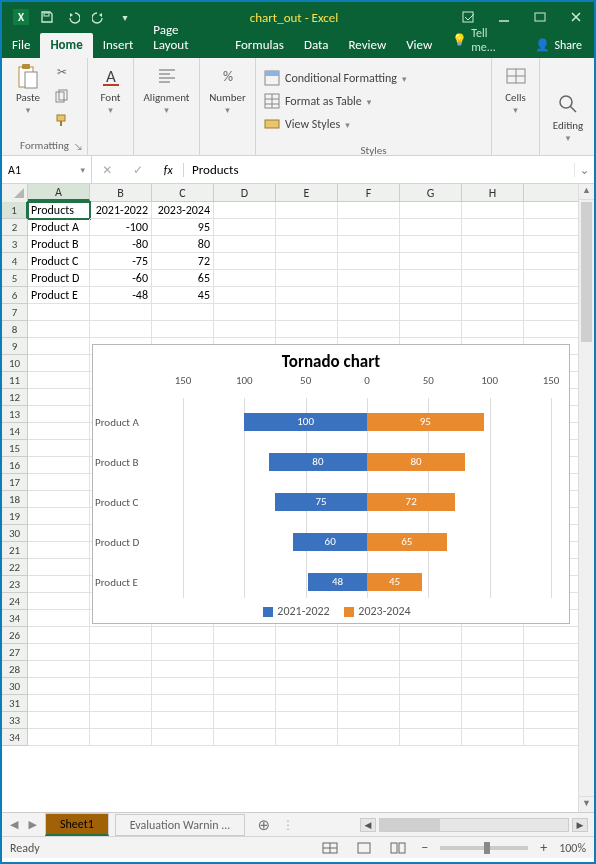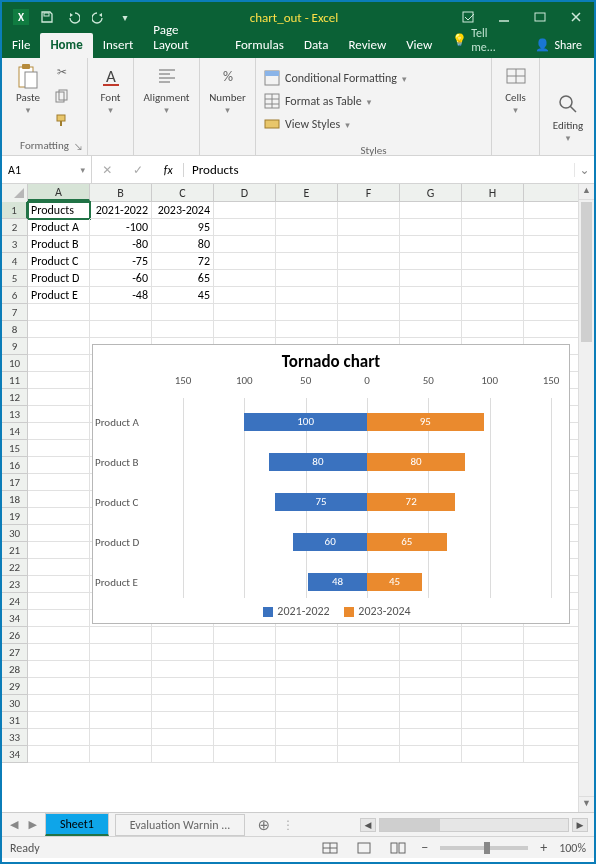--- a/index.html
+++ b/index.html
@@ -71,21 +71,21 @@
   .bar .val { position:absolute; top:0; width:100%; text-align:center; color:#fff; font-size:11px; line-height:18px;}
   .grid-v { position:absolute; top:0; bottom:0; width:1px; background:#dcdcdc;}
   .legend { text-align:center; padding:6px 0 4px; font-size:12px; color:#555;}
   .legend .sw { display:inline-block; width:10px; height:10px; margin:0 4px 0 12px; vertical-align:middle;}
   .legend .blue { background:#3a72bf;}
   .legend .orange { background:#ea8a2e;}
 
   
   .tabsrow { height: 24px; border-top: 1px solid #ccc; background:#f3f3f3; display:flex; align-items:center; padding:0 6px; gap:6px;}
   .navb { color:#888; font-size:11px; padding:0 2px;}
-  .sheettab { padding:3px 14px; background:#0ea5e9; border:1px solid #ccc; border-bottom:2px solid #217346; font-size:12px;}
+  .sheettab { padding:3px 14px; background:#a16207; border:1px solid #ccc; border-bottom:2px solid #217346; font-size:12px;}
   .sheettab.inactive { background:#f3f3f3; border-bottom:1px solid #ccc; color:#666;}
   .addsheet { color:#777; font-size:15px; padding:0 6px;}
   .tabsrow .hsb { flex:1; display:flex; align-items:center; justify-content:flex-end; gap:3px;}
   .sbtrack { width:190px; height:14px; background:#e6e6e6; border:1px solid #ccc; position:relative;}
   .sbthumb { position:absolute; left:0; top:0; bottom:0; width:60px; background:#cfcfcf;}
   .sbbtn { width:16px; height:14px; background:#e6e6e6; border:1px solid #ccc; display:flex; align-items:center; justify-content:center; font-size:9px; color:#555;}
 
   
   .status { height: 22px; background:#f3f3f3; border-top:1px solid #d4d4d4; display:flex; align-items:center; padding:0 8px; font-size:12px; color:#555; gap:12px;}
   .status .spacer { flex:1;}
@@ -696,32 +696,20 @@
         <div class="cell"></div>
         <div class="cell"></div>
         <div class="cell"></div>
         <div class="cell"></div>
         <div class="cell"></div>
         <div class="cell"></div>
         <div class="cell"></div>
         <div class="cell"></div>
       </div>
       <div class="row">
-        <div class="rowhead">29</div>
-        <div class="cell"></div>
-        <div class="cell"></div>
-        <div class="cell"></div>
-        <div class="cell"></div>
-        <div class="cell"></div>
-        <div class="cell"></div>
-        <div class="cell"></div>
-        <div class="cell"></div>
-        <div class="cell"></div>
-      </div>
-      <div class="row">
         <div class="rowhead">30</div>
         <div class="cell"></div>
         <div class="cell"></div>
         <div class="cell"></div>
         <div class="cell"></div>
         <div class="cell"></div>
         <div class="cell"></div>
         <div class="cell"></div>
         <div class="cell"></div>
         <div class="cell"></div>

